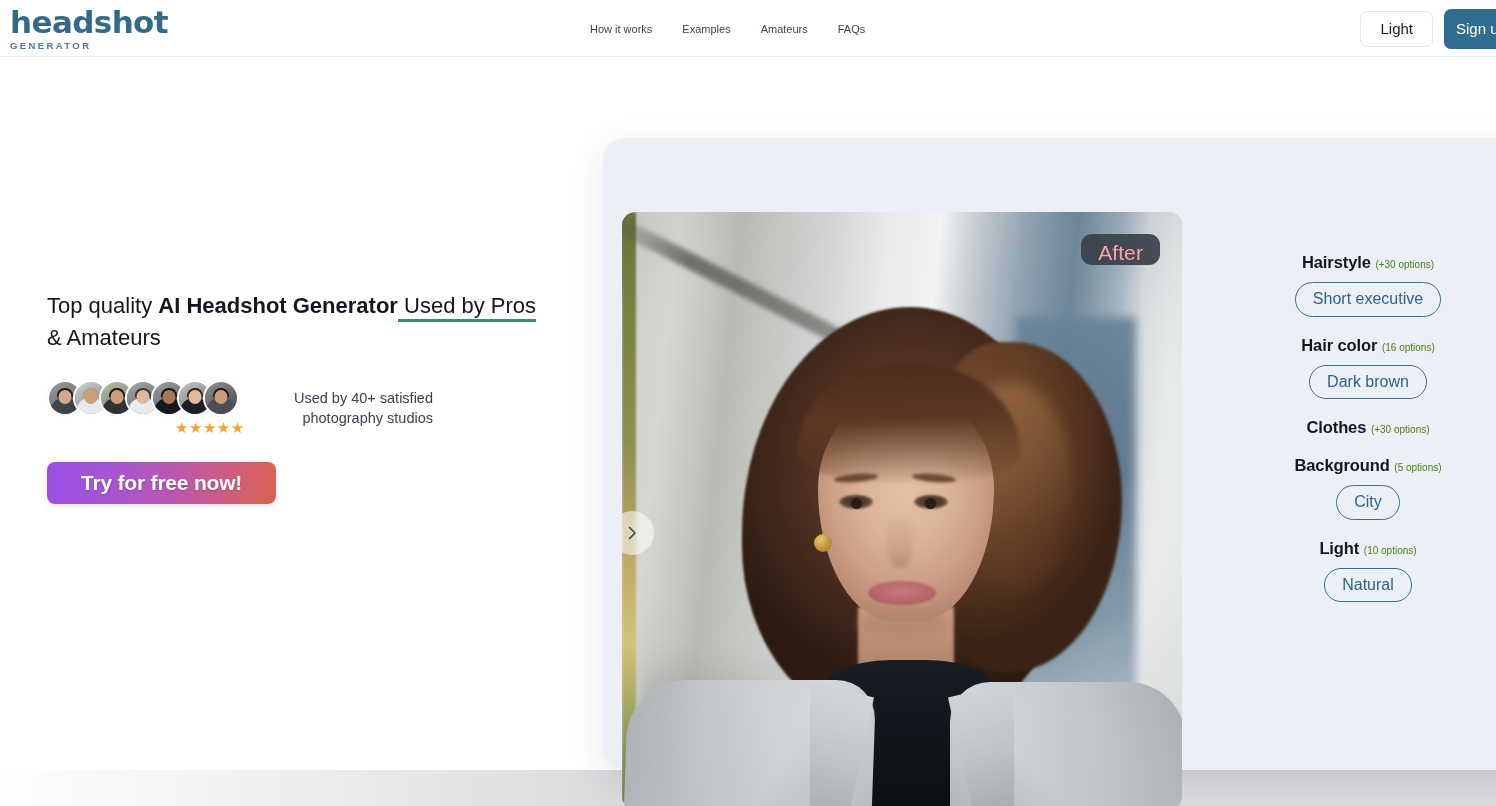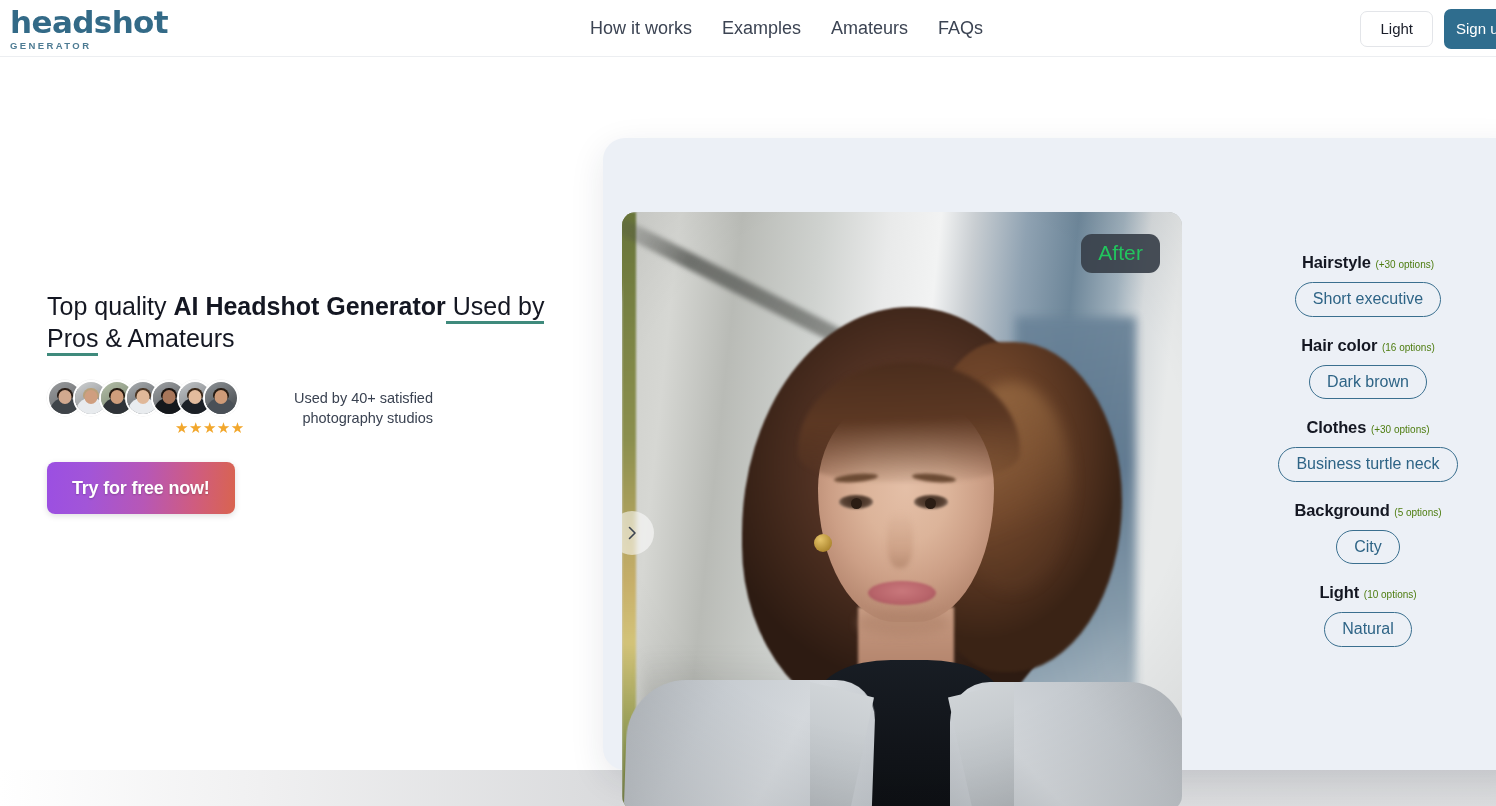--- a/index.html
+++ b/index.html
@@ -58,21 +58,21 @@
   .nav {
     position: absolute;
     left: 590px;
     top: 0;
     height: 57px;
     display: flex;
     align-items: center;
     gap: 30px;
   }
   .nav a {
-    font-size: 18px;
+    font-size: 11px;
     color: #3c4453;
     text-decoration: none;
     white-space: nowrap;
   }
 
   .header-actions {
     position: absolute;
     right: 0;
     top: 0;
     height: 57px;
@@ -147,21 +147,21 @@
   h1.hero-title {
     font-size: 57px;
     line-height: 60px;
     font-weight: 800;
     letter-spacing: -1.2px;
     color: #141722;
     font-family: "DejaVu Sans", sans-serif;
   }
   .hero-sub {
     margin-top: 21px;
-    font-size: 25px;
+    font-size: 22px;
     line-height: 32px;
     color: #141722;
     font-weight: 400;
     max-width: 500px;
   }
   .hero-sub b { font-weight: 700; }
   .hero-sub .ulink {
     text-decoration: none;
     color: #141722;
     border-bottom: 3px solid #3f8a7c;
@@ -225,27 +225,27 @@
     line-height: 20px;
     color: #3a4251;
     padding-top: 8px;
     max-width: 165px;
     text-align: right;
   }
 
   .cta {
     margin-top: 26px;
     display: inline-block;
-    height: 52px;
-    padding: 0 25px;
+    height: 42px;
+    padding: 0 34px;
     border: none;
     border-radius: 8px;
     background: linear-gradient(95deg, #9b4fe2 0%, #a255d8 22%, #b757b6 52%, #cf5c80 78%, #d9644f 100%);
     color: #ffffff;
-    font-size: 18px;
+    font-size: 21px;
     font-weight: 700;
     font-family: "Liberation Sans", sans-serif;
     cursor: pointer;
     text-shadow: 0 1px 2px rgba(0,0,0,0.22);
     box-shadow: 0 2px 6px rgba(0,0,0,0.13);
     letter-spacing: -0.2px;
   }
 
   
   .showcase {
@@ -463,24 +463,24 @@
   }
   .photo .vignette {
     position: absolute; inset: 0;
     background: radial-gradient(ellipse 92% 82% at 50% 42%, rgba(0,0,0,0) 55%, rgba(0,0,0,0.12) 100%);
   }
 
   .badge-after {
     position: absolute;
     right: 22px; top: 22px;
     background: rgba(56,64,74,0.92);
-    color: #22c55e;
+    color: #fca5a5;
     font-size: 21px;
     font-weight: 500;
-    padding: 7px 17px 8px;
+    padding: 7px 17px 0;
     border-radius: 11px;
     z-index: 9;
     letter-spacing: 0.1px;
   }
 
   .carousel-next {
     position: absolute;
     left: -12px;
     top: 299px;
     width: 44px; height: 44px;
@@ -694,21 +694,20 @@
           <span class="count">(16 options)</span>
         </div>
         <button class="opt-pill">Dark brown</button>
       </div>
 
       <div class="opt-group">
         <div class="opt-label">
           <span class="name">Clothes</span>
           <span class="count">(+30 options)</span>
         </div>
-        <button class="opt-pill">Business turtle neck</button>
       </div>
 
       <div class="opt-group">
         <div class="opt-label">
           <span class="name">Background</span>
           <span class="count">(5 options)</span>
         </div>
         <button class="opt-pill">City</button>
       </div>
 

